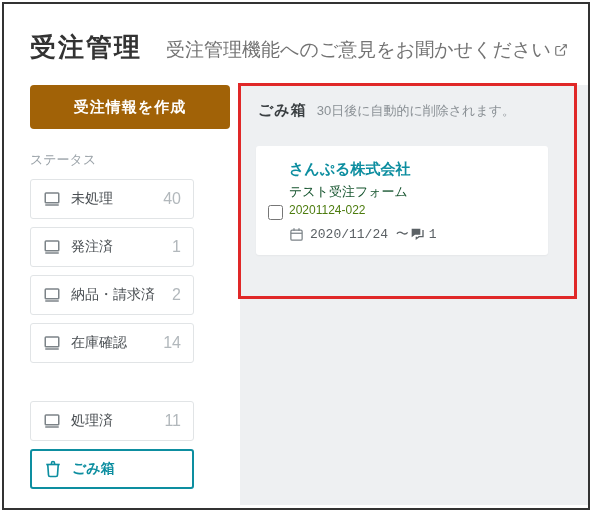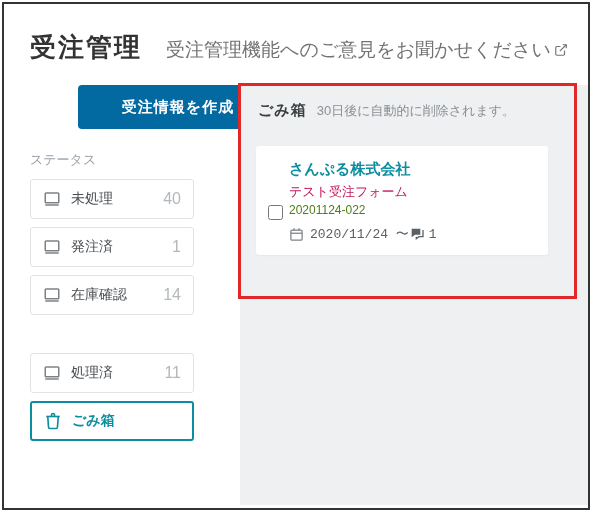--- a/index.html
+++ b/index.html
@@ -47,30 +47,29 @@
     height: calc(100% - 74px);
   }
 
   .sidebar {
     width: 236px;
     padding: 0 12px 0 26px;
   }
   .create-btn {
     width: 200px;
     height: 44px;
-    background: #0369a1;
+    background: #a16207;
     color: #fff;
     border: none;
     border-radius: 4px;
     font-size: 15px;
     font-weight: 700;
     letter-spacing: 1px;
     cursor: pointer;
     margin-bottom: 22px;
-    margin-left: 48px;
   }
   .status-label {
     font-size: 13px;
     color: #9aa2a8;
     margin-bottom: 10px;
   }
   .status-list {
     display: flex;
     flex-direction: column;
     gap: 8px;
@@ -161,21 +160,21 @@
   }
   .card-body { flex: 1 1 auto; }
   .card-company {
     color: #0d8ea0;
     font-weight: 700;
     font-size: 15px;
     margin-bottom: 4px;
   }
   .card-form-name {
     font-size: 13px;
-    color: #be185d;
+    color: #14532d;
     margin-bottom: 2px;
   }
   .card-order-id {
     font-size: 12px;
     color: #4d7c0f;
     margin-bottom: 8px;
   }
   .card-bottom {
     display: flex;
     align-items: center;
@@ -236,20 +235,30 @@
           <span class="icon">
             <svg width="18" height="18" viewBox="0 0 24 24" fill="none" stroke="currentColor" stroke-width="2">
                 <rect x="3" y="4" width="18" height="13" rx="1"></rect>
                 <line x1="3" y1="20" x2="21" y2="20"></line>
               </svg>
           </span>
           <span class="label">発注済</span>
           <span class="count">1</span>
         </div>
 
+        <div class="status-item">
+          <span class="icon">
+            <svg width="18" height="18" viewBox="0 0 24 24" fill="none" stroke="currentColor" stroke-width="2">
+                <rect x="3" y="4" width="18" height="13" rx="1"></rect>
+                <line x1="3" y1="20" x2="21" y2="20"></line>
+              </svg>
+          </span>
+          <span class="label">納品・請求済</span>
+          <span class="count">2</span>
+        </div>
 
         <div class="status-item">
           <span class="icon">
             <svg width="18" height="18" viewBox="0 0 24 24" fill="none" stroke="currentColor" stroke-width="2">
                 <rect x="3" y="4" width="18" height="13" rx="1"></rect>
                 <line x1="3" y1="20" x2="21" y2="20"></line>
               </svg>
           </span>
           <span class="label">在庫確認</span>
           <span class="count">14</span>

